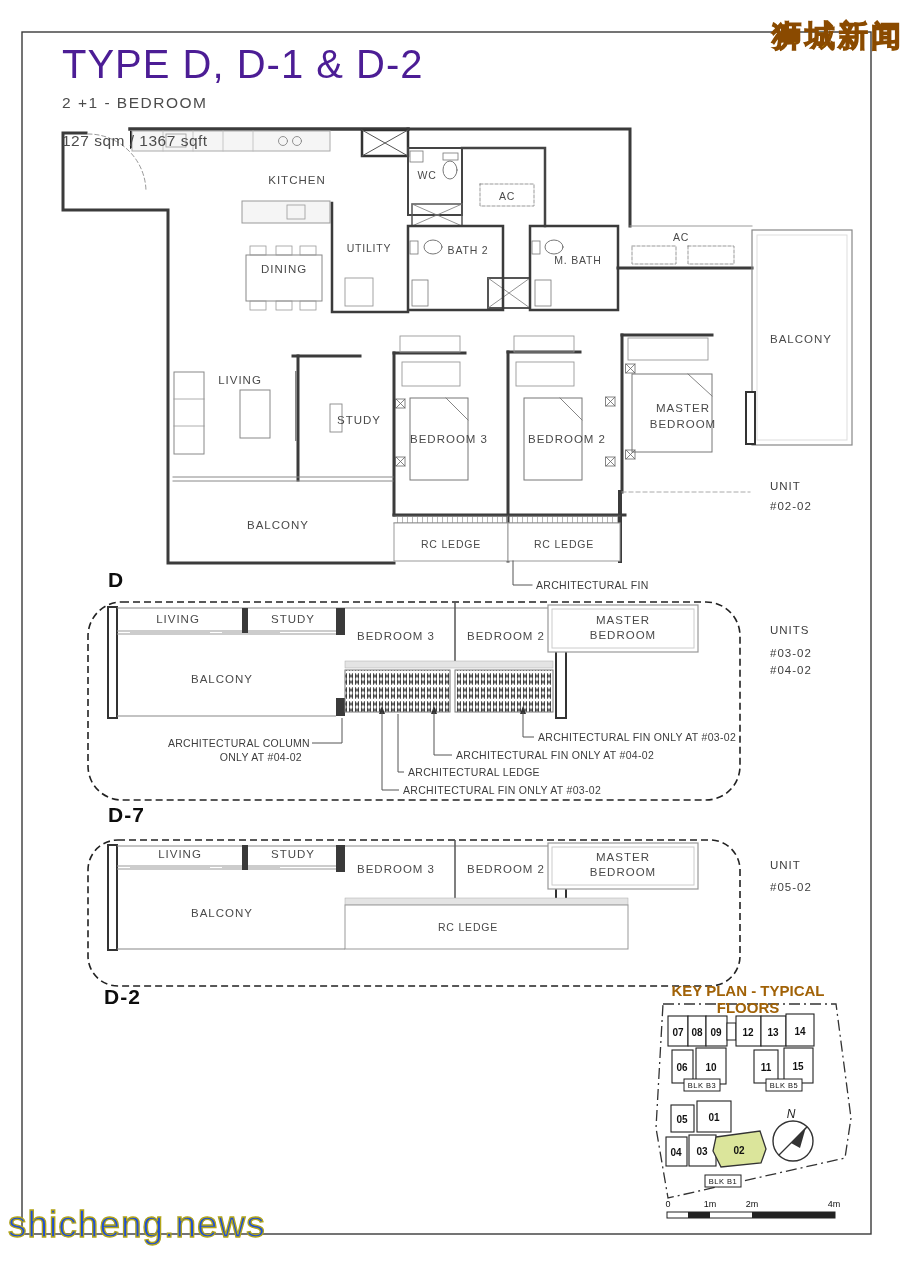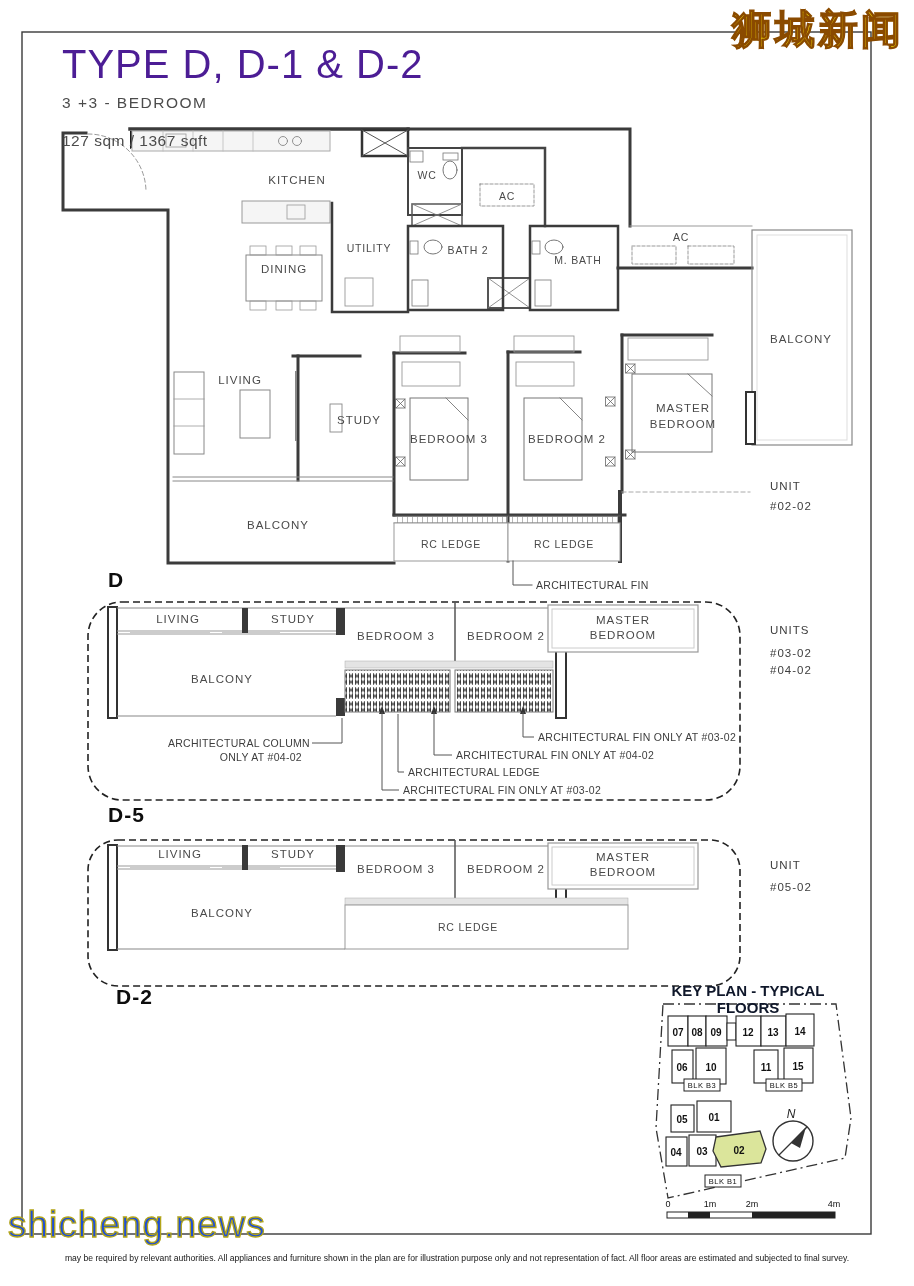--- a/index.html
+++ b/index.html
@@ -16,56 +16,55 @@
   .scl{font-size:9px;fill:#111;text-anchor:middle;}
   .north{font-size:12px;font-style:italic;fill:#222;text-anchor:middle;}
 
   .title-block{position:absolute;left:62px;top:42px;color:#3f3f3f;}
   .title-main{font-size:40px;letter-spacing:1px;color:#4c1d95;}
   .title-sub1{font-size:15.5px;letter-spacing:1.5px;color:#4c4c4c;margin-top:7px;}
   .title-sub2{font-size:15.5px;letter-spacing:0.5px;color:#4c4c4c;margin-top:20px;}
 
   .sec-label{position:absolute;font-size:21px;font-weight:bold;color:#0d0d0d;letter-spacing:1px;}
   .kp-title{position:absolute;left:648px;top:982px;width:200px;text-align:center;
-            font-size:15px;font-weight:bold;color:#0f172a;}
+            font-size:15px;font-weight:bold;color:#a16207;}
 
   .disclaimer{position:absolute;left:28px;right:28px;top:1239px;text-align:center;
               font-size:8.6px;line-height:12.5px;color:#161616;}
 
-  .wm-top{position:absolute;top:2px;right:10px;font-size:40px;font-weight:bold;
+  .wm-top{position:absolute;top:16px;right:10px;font-size:30px;font-weight:bold;
           color:#fbe303;-webkit-text-stroke:1.2px #8a4a00;letter-spacing:3px;z-index:5;}
   .wm-bottom{position:absolute;left:8px;top:1204px;font-size:37px;
              color:#1d4ed8;-webkit-text-stroke:1.3px #b3a51a;letter-spacing:1px;z-index:5;}
 </style>
 </head>
 <body>
 
 <div class="page">
 
   
   <div class="wm-top">狮城新闻</div>
   <div class="wm-bottom">shicheng.news</div>
 
   
   <div class="title-block">
     <div class="title-main">TYPE D, D-1 &amp; D-2</div>
-    <div class="title-sub1">3 +3 - BEDROOM</div>
+    <div class="title-sub1">2 +1 - BEDROOM</div>
     <div class="title-sub2">127 sqm / 1367 sqft</div>
   </div>
 
   
   <div class="sec-label" style="left:108px;top:568px;">D</div>
-  <div class="sec-label" style="left:108px;top:803px;">D-5</div>
-  <div class="sec-label" style="left:116px;top:985px;">D-2</div>
+  <div class="sec-label" style="left:108px;top:803px;">D-7</div>
+  <div class="sec-label" style="left:104px;top:985px;">D-2</div>
   <div class="kp-title">KEY PLAN - TYPICAL FLOORS</div>
 
   
   <div class="disclaimer">
     <br>
-    <span>may be required by relevant authorities. All appliances and furniture shown in the plan are for illustration purpose only and not representation of fact. All floor areas are estimated and subjected to final survey.</span>
   </div>
 
   <svg width="914" height="1286" viewBox="0 0 914 1286">
     <defs>
       <pattern id="finhatch" width="6" height="14" patternUnits="userSpaceOnUse">
         <rect width="6" height="14" fill="#fff"></rect>
         <path d="M1.5 1 V13 M4.5 1 V13" stroke="#555" stroke-width="0.8"></path>
         <path d="M1.5 1 L4.5 7 L1.5 13 M4.5 1 L1.5 7 L4.5 13" stroke="#aaa" stroke-width="0.5"></path>
       </pattern>
       <pattern id="winhatch" width="5" height="7" patternUnits="userSpaceOnUse">

